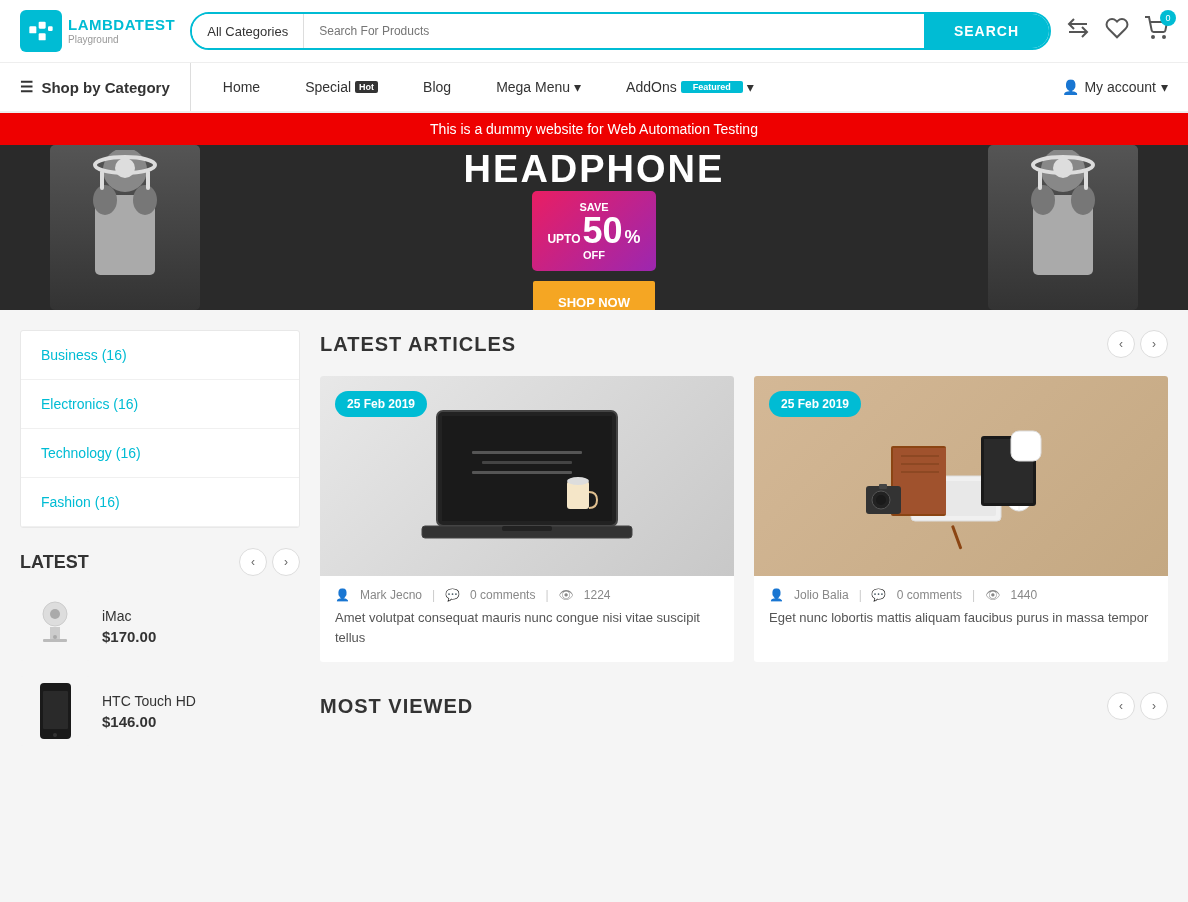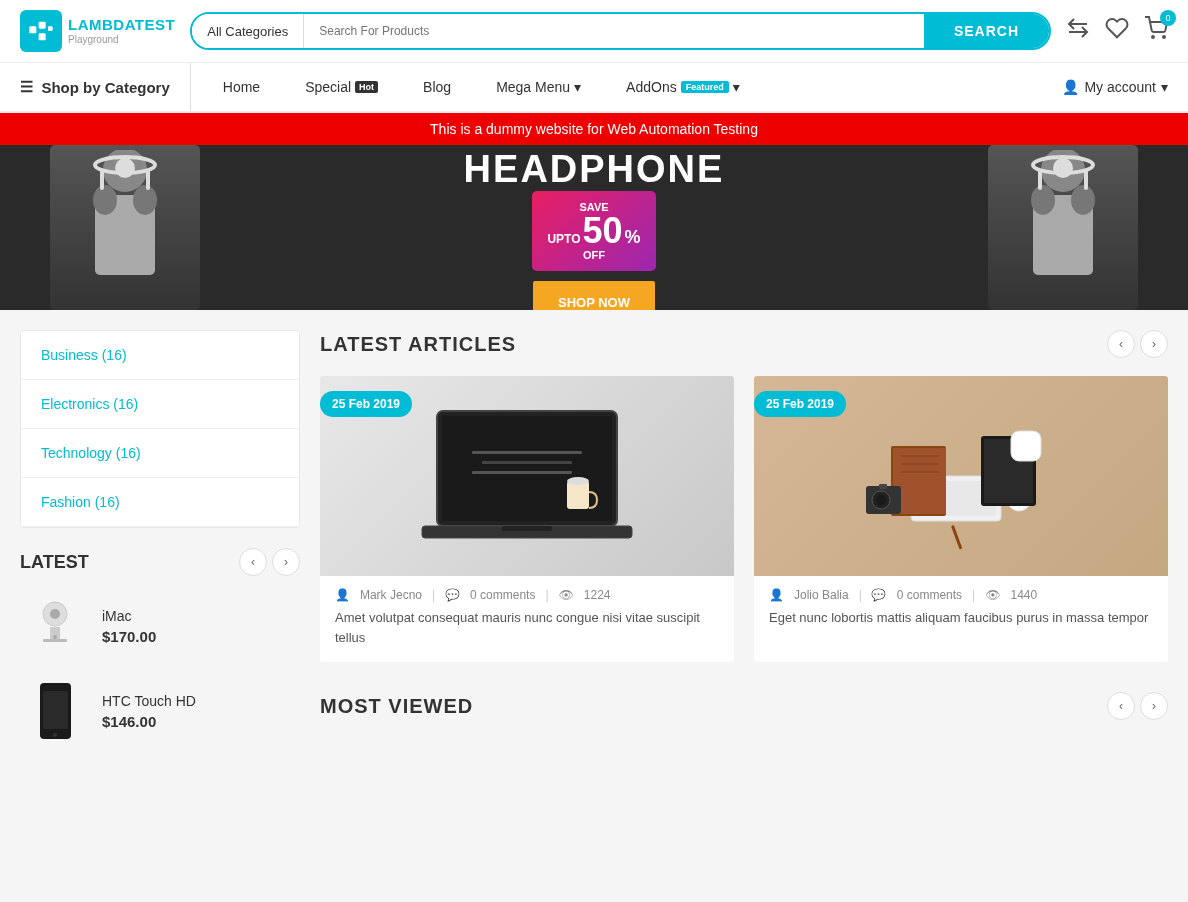--- a/index.html
+++ b/index.html
@@ -20,21 +20,21 @@
     .header-icons { display: flex; align-items: center; gap: 15px; }
     .header-icon-btn { background: none; border: none; cursor: pointer; position: relative; font-size: 22px; color: #555; }
     .cart-badge { position: absolute; top: -6px; right: -8px; background: #00bcd4; color: #fff; border-radius: 50%; width: 16px; height: 16px; font-size: 9px; display: flex; align-items: center; justify-content: center; }
 
     
     .nav { background: #fff; border-bottom: 2px solid #eee; display: flex; align-items: center; padding: 0 20px; }
     .shop-by-cat { display: flex; align-items: center; gap: 8px; padding: 15px 20px 15px 0; border-right: 1px solid #ddd; font-size: 15px; font-weight: 600; cursor: pointer; color: #333; }
     .nav-links { display: flex; align-items: flex-start; gap: 21px; padding: 0 20px; }
     .nav-link { padding: 15px 12px; font-size: 14px; color: #333; cursor: pointer; text-decoration: none; display: flex; align-items: center; gap: 4px; }
     .hot-badge { background: #333; color: #fff; font-size: 9px; padding: 1px 4px; border-radius: 2px; font-weight: bold; }
-    .featured-badge { background: #00bcd4; color: #fff; font-size: 9px; padding: 1px 5px; border-radius: 2px; font-weight: bold; }
+    .featured-badge { background: #00bcd4; color: #fff; font-size: 9px; padding: 1px 12px; border-radius: 2px; font-weight: bold; }
     .nav-account { margin-left: auto; display: flex; align-items: center; gap: 5px; padding: 15px 0; font-size: 14px; color: #333; cursor: pointer; }
 
     
     .banner-strip { background: #e00; color: #fff; text-align: center; padding: 8px; font-size: 14px; }
 
     
     .hero { background: #2a2a2a; height: 165px; display: flex; align-items: center; justify-content: center; position: relative; overflow: hidden; }
     .hero-content { text-align: center; z-index: 2; }
     .hero-subtitle { color: #f5a623; font-size: 15px; font-weight: 600; letter-spacing: 2px; text-transform: uppercase; }
     .hero-title { color: #fff; font-size: 38px; font-weight: 900; letter-spacing: 2px; text-transform: uppercase; }
@@ -65,21 +65,21 @@
     .product-name { font-size: 14px; color: #333; margin-bottom: 4px; }
     .product-price { font-size: 15px; font-weight: 700; color: #333; }
 
     
     .content { flex: 1; }
     .section-header { display: flex; align-items: center; justify-content: space-between; margin-bottom: 18px; }
     .section-title { font-size: 20px; font-weight: 800; color: #333; letter-spacing: 1px; text-transform: uppercase; }
     .articles-grid { display: grid; grid-template-columns: 1fr 1fr; gap: 20px; margin-bottom: 30px; }
     .article-card { background: #fff; border-radius: 3px; overflow: hidden; }
     .article-img { width: 100%; height: 200px; background: #ddd; position: relative; overflow: hidden; display: flex; align-items: center; justify-content: center; }
-    .article-date-badge { position: absolute; top: 15px; left: 0; background: #00bcd4; color: #fff; padding: 6px 12px; border-radius: 20px; font-size: 12px; font-weight: 600; }
+    .article-date-badge { position: absolute; top: 15px; left: 15px; background: #00bcd4; color: #fff; padding: 6px 12px; border-radius: 20px; font-size: 12px; font-weight: 600; }
     .article-meta { display: flex; align-items: center; gap: 10px; padding: 12px 15px 6px; font-size: 12px; color: #888; }
     .article-meta span { display: flex; align-items: center; gap: 4px; }
     .meta-sep { color: #ccc; }
     .article-excerpt { padding: 0 15px 15px; font-size: 13px; color: #555; line-height: 1.5; }
 
     
     .img-laptop { background: linear-gradient(135deg, #e8e8e8 0%, #c8c8c8 100%); }
     .img-desk { background: linear-gradient(135deg, #d4b896 0%, #c4a882 100%); }
 
     .most-viewed-header { display: flex; align-items: center; justify-content: space-between; margin-top: 10px; }

